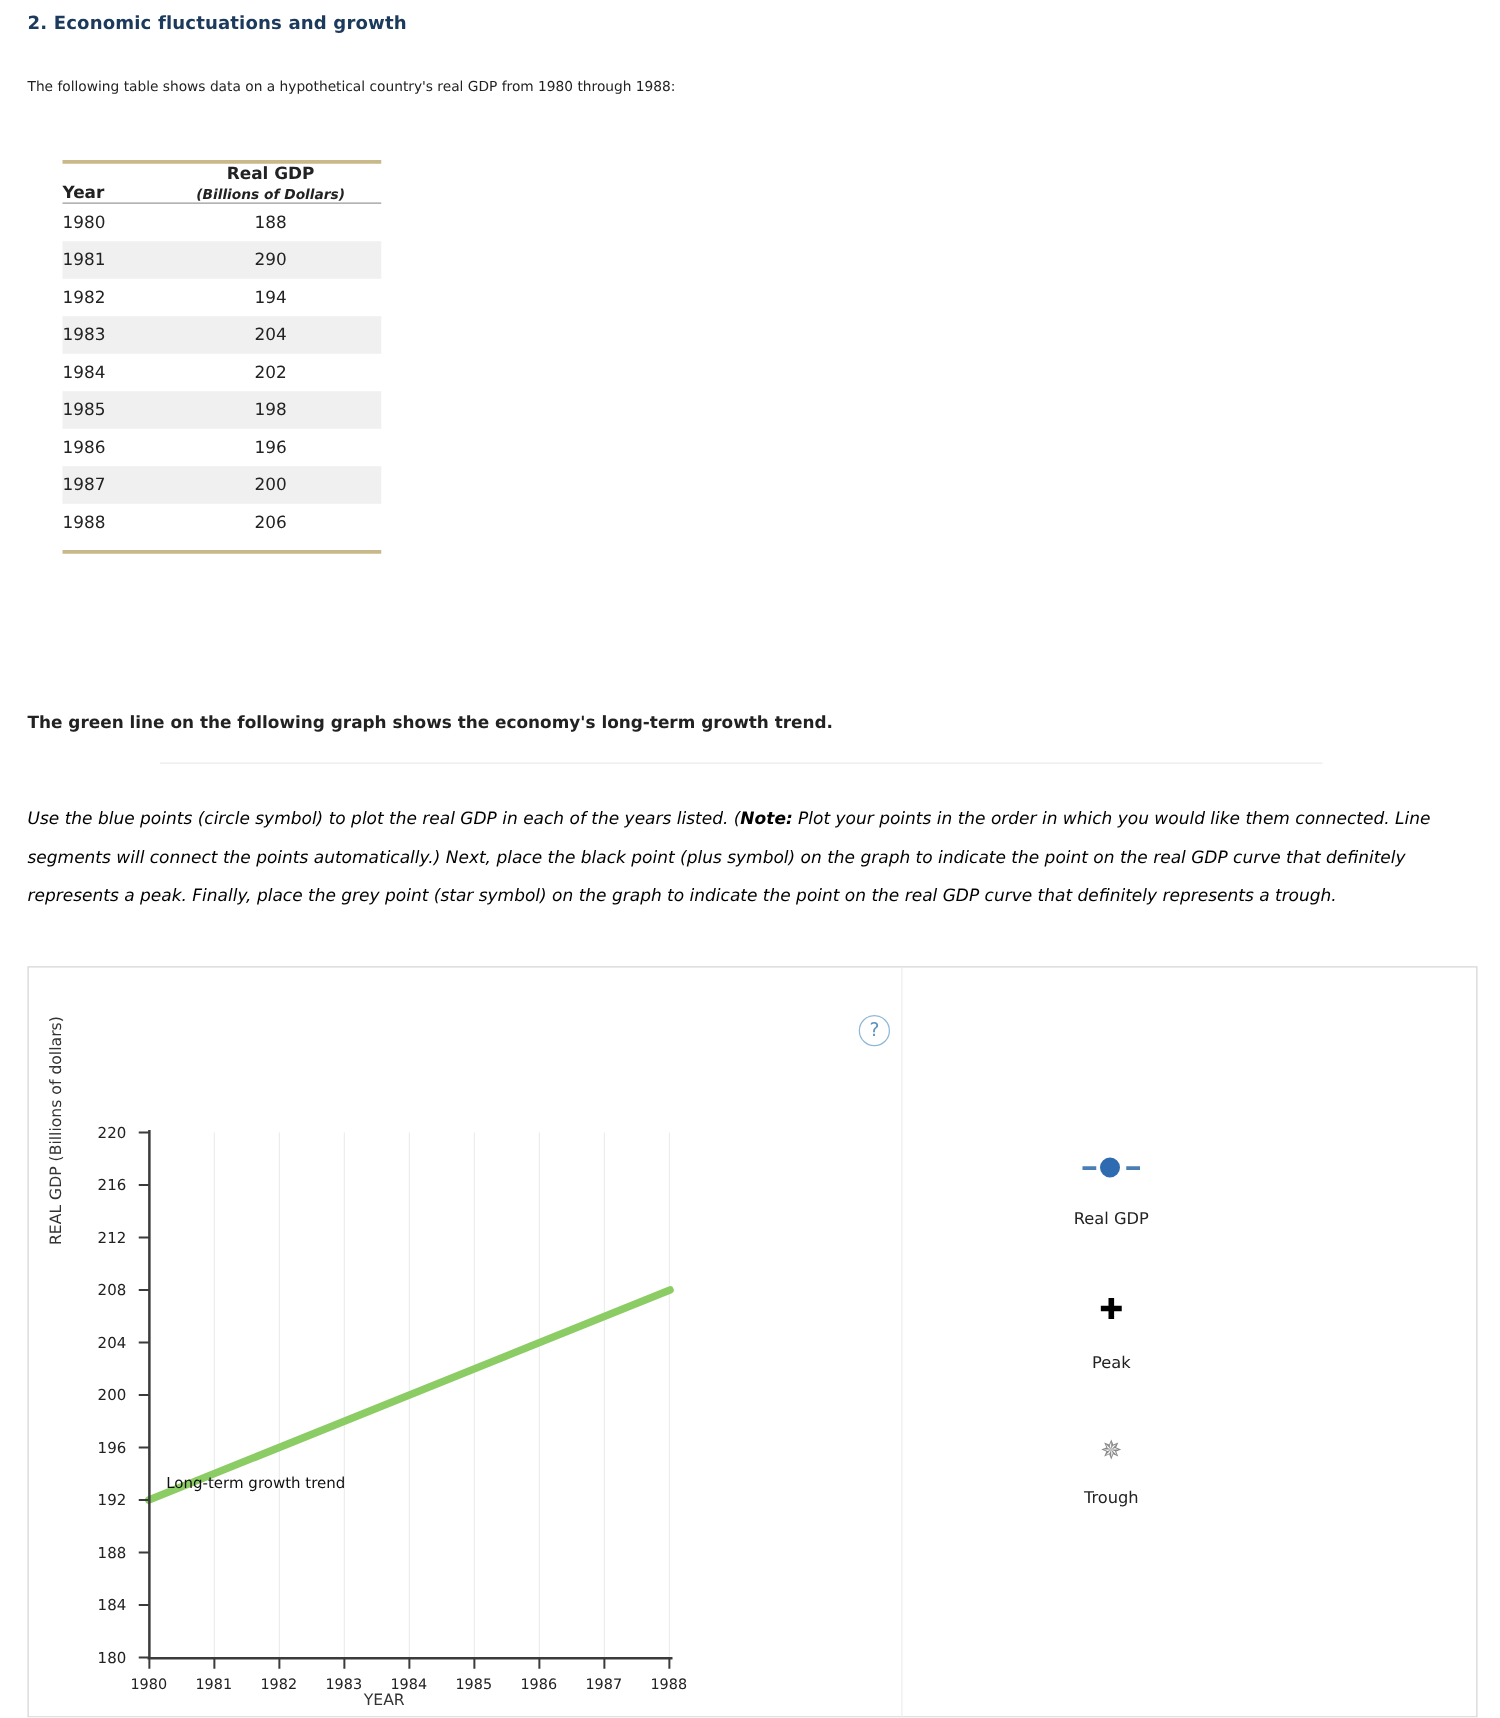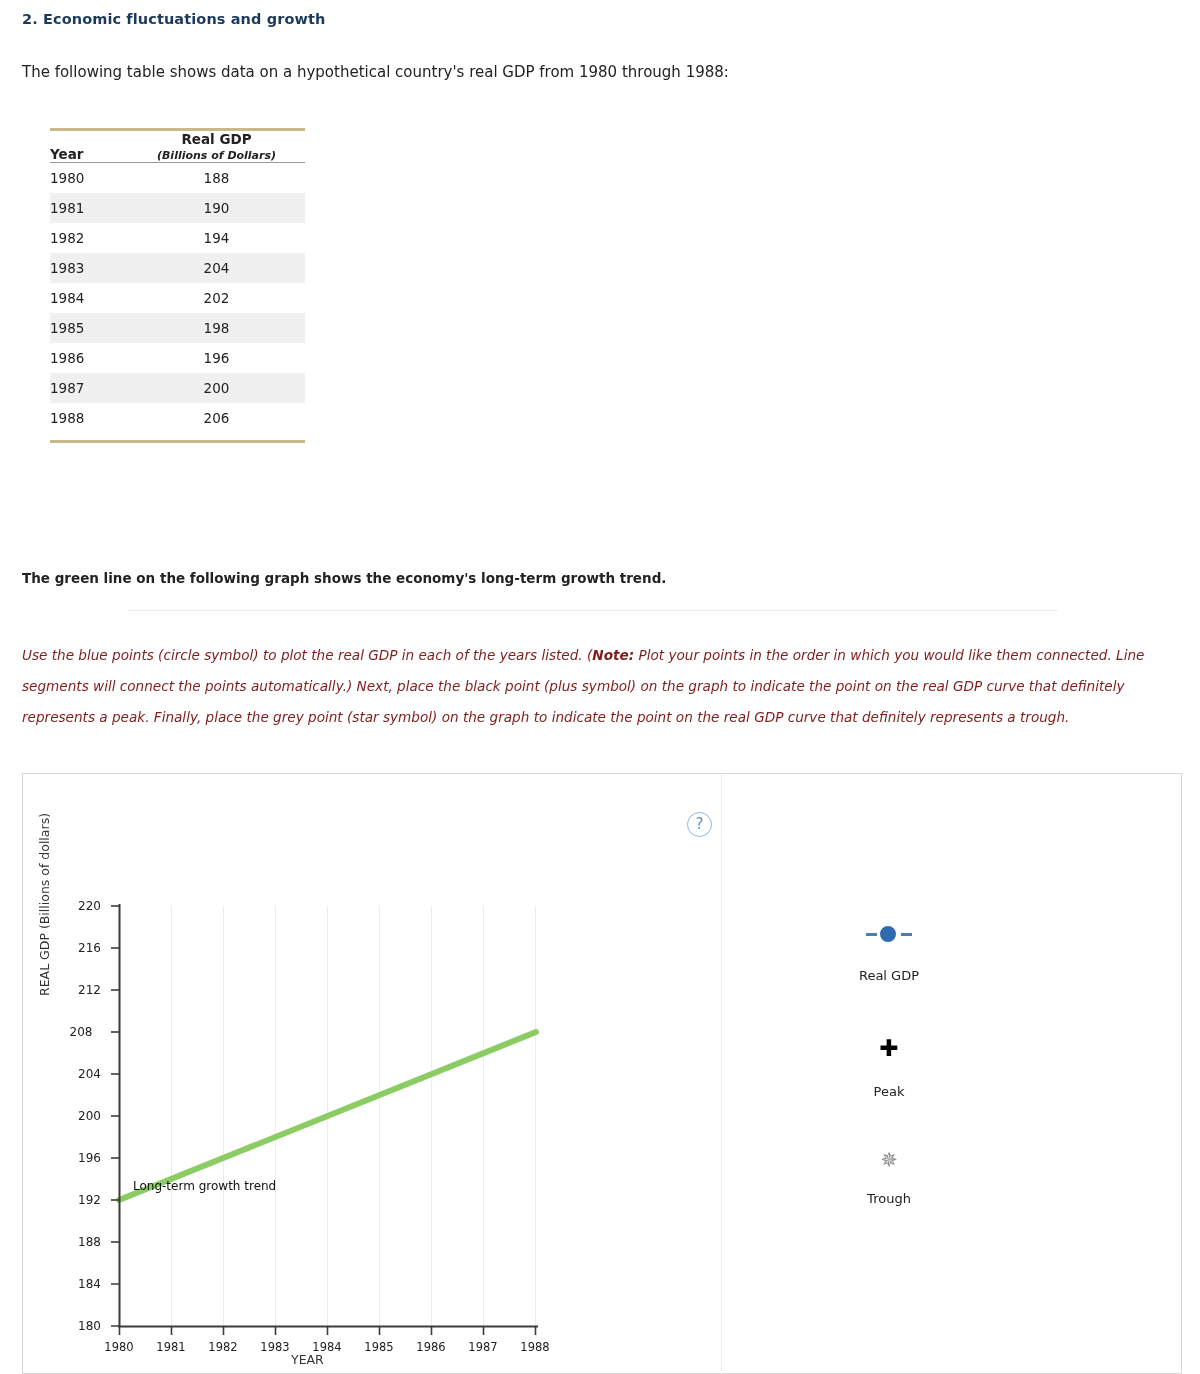--- a/index.html
+++ b/index.html
@@ -12,21 +12,21 @@
   }
   .page { position: relative; width: 1200px; height: 1374px; overflow: hidden; border-radius: 12px; }
 
   .q-title {
     position: absolute; left: 22px; top: 11px;
     font-size: 14.5px; font-weight: bold; color: #1b3a5c;
     letter-spacing: 0.1px;
   }
   .intro {
     position: absolute; left: 22px; top: 63px;
-    font-size: 15px; color: #222;
+    font-size: 11px; color: #222;
   }
 
   
   .gdp-table {
     position: absolute; left: 50px; top: 128px;
     width: 255px;
     border-collapse: collapse;
     font-size: 13.5px;
   }
   .gdp-table thead th {
@@ -55,21 +55,21 @@
     position: absolute; left: 22px; top: 570px;
     font-size: 13.5px; font-weight: bold;
   }
   .faint-rule {
     position: absolute; left: 128px; top: 610px; width: 930px; height: 1px;
     background: #ececec;
   }
   .instructions {
     position: absolute; left: 22px; top: 640px; width: 1160px;
     font-size: 13.6px; font-style: italic; line-height: 31px;
-    color: #7f1d1d;
+    color: #000000;
   }
   .instructions b { font-style: italic; font-weight: bold; }
 
   
   .panel {
     position: absolute; left: 22px; top: 773px;
     width: 1160px; height: 601px;
     border: 1px solid #d6d6d6; background: #fff;
   }
   .panel-divider {
@@ -146,21 +146,21 @@
         </th>
       </tr>
     </thead>
     <tbody>
       <tr>
         <td class="c-year">1980</td>
         <td class="c-val">188</td>
       </tr>
       <tr class="alt">
         <td class="c-year">1981</td>
-        <td class="c-val">190</td>
+        <td class="c-val">290</td>
       </tr>
       <tr>
         <td class="c-year">1982</td>
         <td class="c-val">194</td>
       </tr>
       <tr class="alt">
         <td class="c-year">1983</td>
         <td class="c-val">204</td>
       </tr>
       <tr>
@@ -248,21 +248,21 @@
           <line x1="356.5" y1="552" x2="356.5" y2="561"></line>
           <line x1="408.5" y1="552" x2="408.5" y2="561"></line>
           <line x1="460.5" y1="552" x2="460.5" y2="561"></line>
           <line x1="512.5" y1="552" x2="512.5" y2="561"></line>
         </g>
       </svg>
 
       <div class="lab-y" style="left:38px; top:125px;">220</div>
       <div class="lab-y" style="left:38px; top:167px;">216</div>
       <div class="lab-y" style="left:38px; top:209px;">212</div>
-      <div class="lab-y" style="left:38px; top:251px;text-align:center;">208</div>
+      <div class="lab-y" style="left:38px; top:251px;">208</div>
       <div class="lab-y" style="left:38px; top:293px;">204</div>
       <div class="lab-y" style="left:38px; top:335px;">200</div>
       <div class="lab-y" style="left:38px; top:377px;">196</div>
       <div class="lab-y" style="left:38px; top:419px;">192</div>
       <div class="lab-y" style="left:38px; top:461px;">188</div>
       <div class="lab-y" style="left:38px; top:503px;">184</div>
       <div class="lab-y" style="left:38px; top:545px;">180</div>
 
       <div class="lab-x" style="left:66px;">1980</div>
       <div class="lab-x" style="left:118px;">1981</div>

